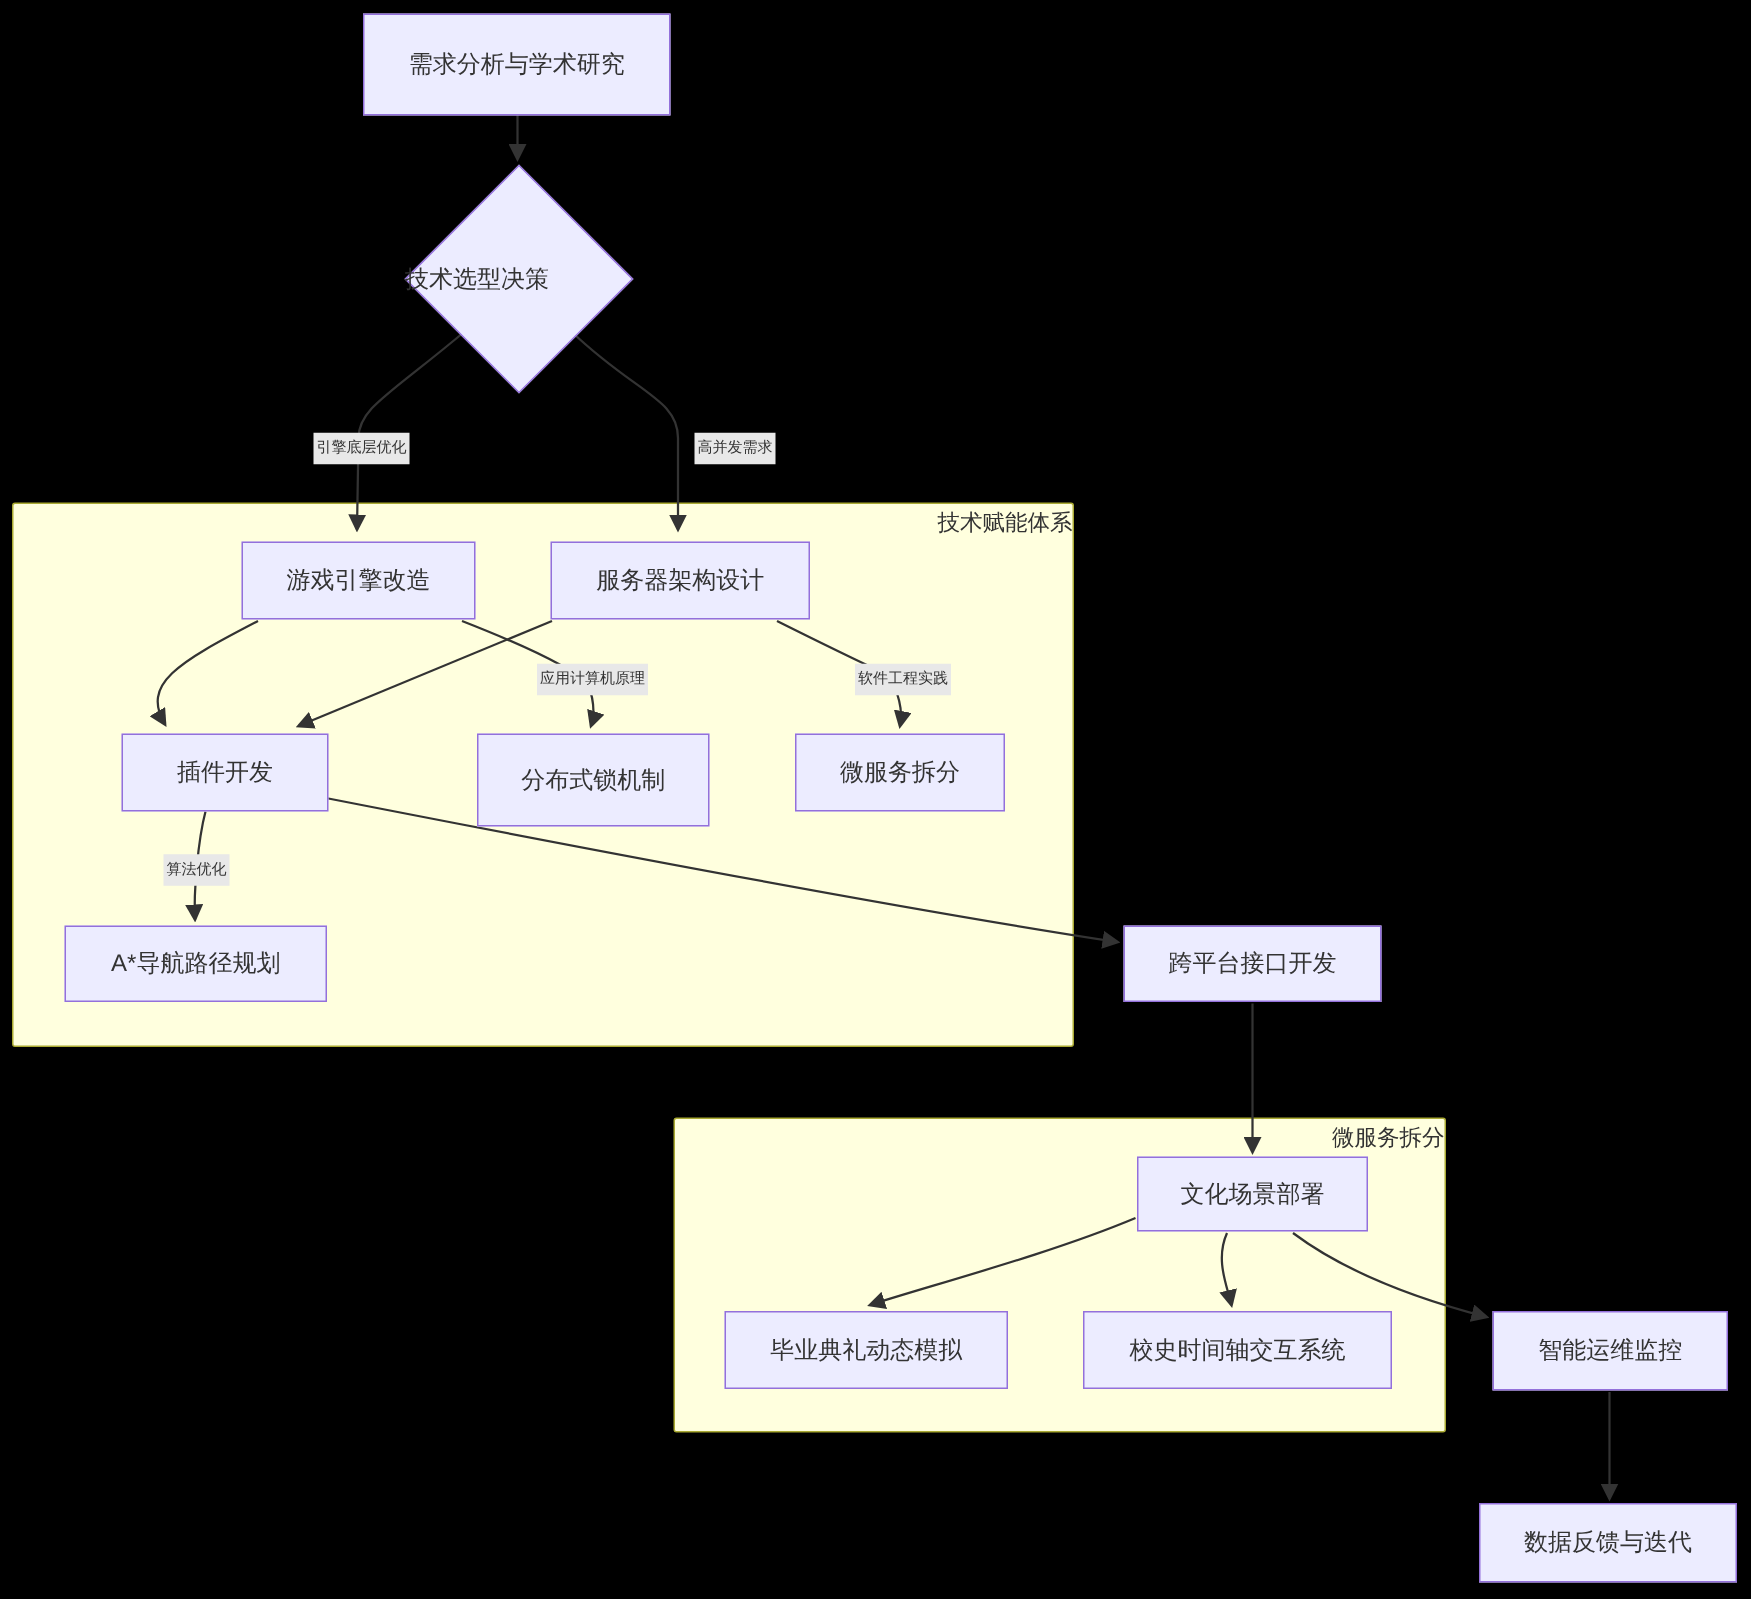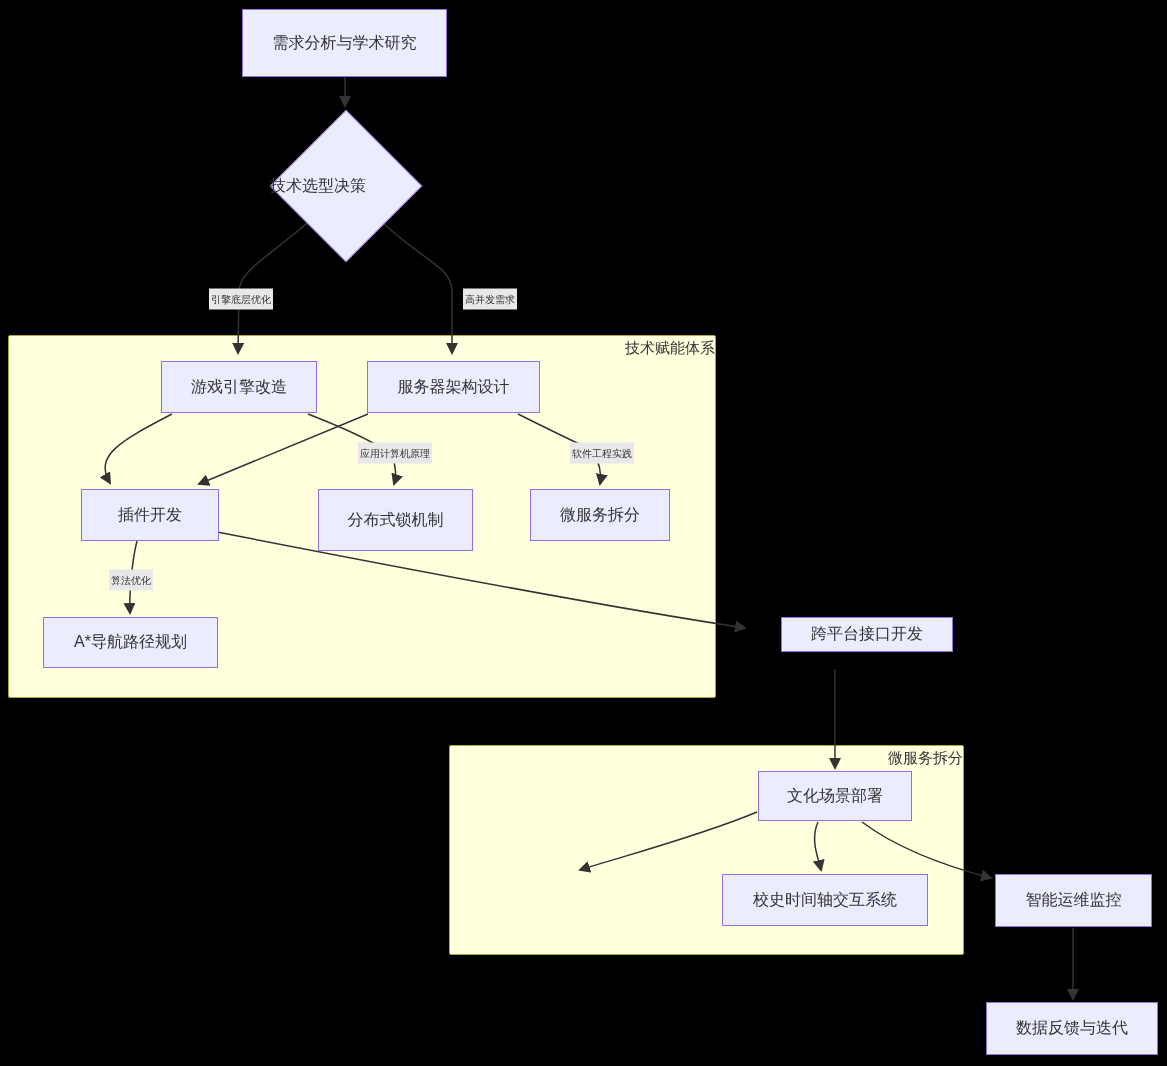--- a/index.html
+++ b/index.html
@@ -131,28 +131,31 @@
   <div class="node" style="left:318px;top:489px;width:155px;height:62px;">
     <span>分布式锁机制</span>
   </div>
   <div class="node" style="left:530px;top:489px;width:140px;height:52px;">
     <span>微服务拆分</span>
   </div>
 
   <div class="node" style="left:43px;top:617px;width:175px;height:51px;">
     <span>A*导航路径规划</span>
   </div>
-  <div class="node" style="left:749px;top:617px;width:172px;height:35px;margin-left:32px;">
+  <div class="node" style="left:749px;top:617px;width:172px;height:51px;">
     <span>跨平台接口开发</span>
   </div>
 
   <div class="node" style="left:758px;top:771px;width:154px;height:50px;">
     <span>文化场景部署</span>
   </div>
 
+  <div class="node" style="left:483px;top:874px;width:189px;height:52px;">
+    <span>毕业典礼动态模拟</span>
+  </div>
   <div class="node" style="left:722px;top:874px;width:206px;height:52px;">
     <span>校史时间轴交互系统</span>
   </div>
 
   <div class="node" style="left:995px;top:874px;width:157px;height:53px;">
     <span>智能运维监控</span>
   </div>
   <div class="node" style="left:986px;top:1002px;width:172px;height:53px;">
     <span>数据反馈与迭代</span>
   </div>

